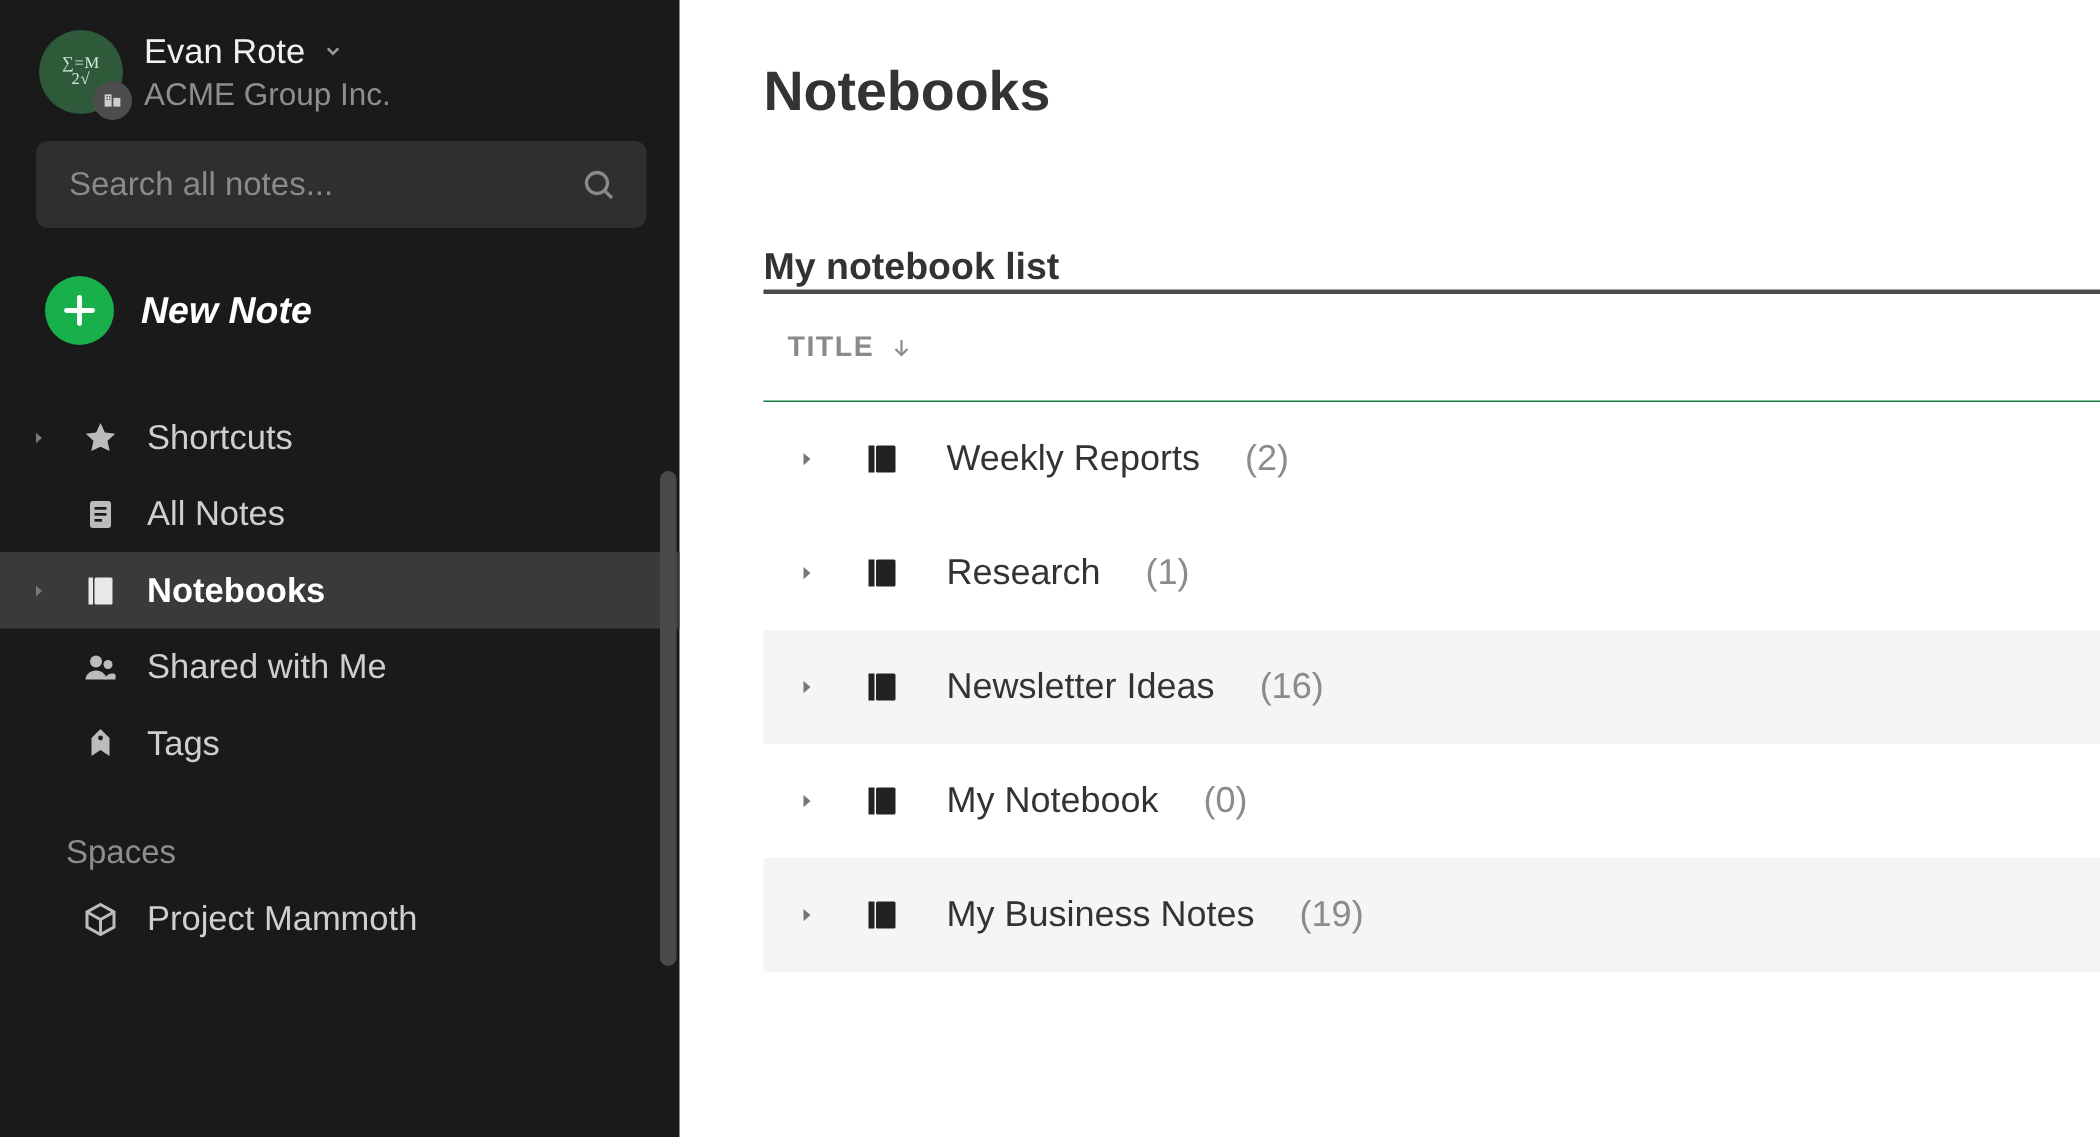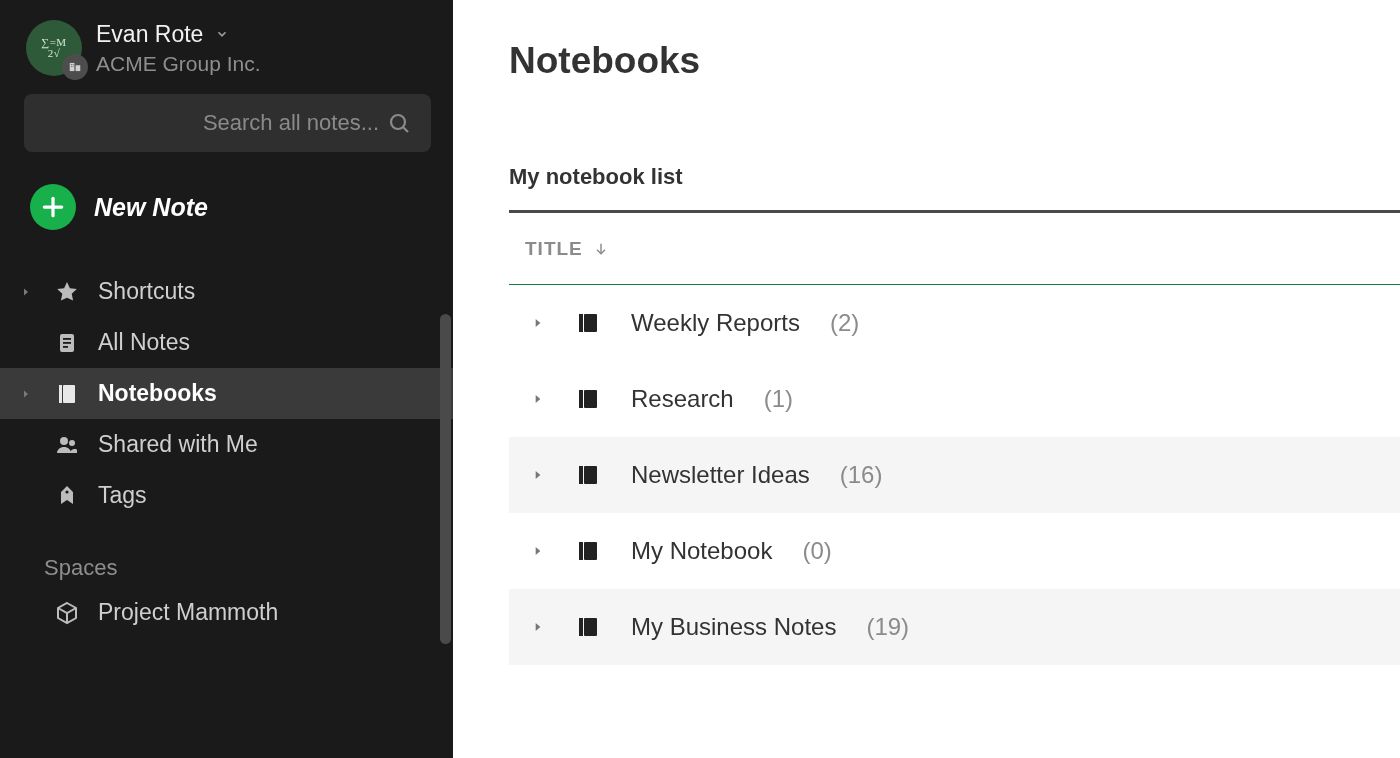--- a/index.html
+++ b/index.html
@@ -12,21 +12,21 @@
   .avatar-wrap { position:relative; width:56px; height:56px; flex-shrink:0; }
   .avatar { width:56px; height:56px; border-radius:50%; background:#2e5a3a; display:flex; align-items:center; justify-content:center; color:#d4e8d9; font-size:11px; letter-spacing:0.5px; overflow:hidden; text-align:center; }
   .avatar-badge { position:absolute; bottom:-4px; right:-6px; width:26px; height:26px; border-radius:50%; background:#4d4d4d; display:flex; align-items:center; justify-content:center; }
   .user-meta { display:flex; flex-direction:column; gap:4px; }
   .user-name-row { display:flex; align-items:center; gap:12px; }
   .user-name { color:#f1f1f1; font-size:23px; font-weight:500; }
   .chev-down { color:#9a9a9a; }
   .org-name { color:#8e8e8e; font-size:21px; }
 
   .search-wrap { padding:0 22px 18px 24px; }
-  .search { width:100%; height:58px; background:#2f2f2f; border:none; border-radius:8px; padding:0 52px 0 22px; color:#cfcfcf; font-size:22px;text-align:right; }
+  .search { width:100%; height:58px; background:#2f2f2f; border:none; border-radius:8px; padding:0 52px 0 22px; color:#cfcfcf; font-size:22px; }
   .search::placeholder { color:#8a8a8a; }
   .search-box { position:relative; }
   .search-icon { position:absolute; right:20px; top:50%; transform:translateY(-50%); color:#8a8a8a; }
 
   .new-note { display:flex; align-items:center; gap:18px; padding:14px 18px 20px 30px; cursor:pointer;font-style:italic; }
   .plus-circle { width:46px; height:46px; border-radius:50%; background:#17b04a; display:flex; align-items:center; justify-content:center; }
   .new-note-label { color:#fff; font-size:25px; font-weight:600; }
 
   .nav { padding-top:16px; }
   .nav-item { display:flex; align-items:center; gap:18px; padding:12px 18px 12px 16px; font-size:23px; color:#cfcfcf; cursor:pointer; font-weight:500; }
@@ -36,21 +36,21 @@
   .nav-icon { width:26px; display:flex; justify-content:center; color:#bcbcbc; }
   .nav-item.active .nav-icon { color:#e8e8e8; }
 
   .section-heading { padding:34px 18px 6px 44px; color:#8e8e8e; font-size:22px; }
 
   .scroll-thumb { position:absolute; right:2px; top:314px; width:11px; height:330px; background:#4a4a4a; border-radius:6px; }
 
   
   .main { flex:1; background:#fff; color:#222; padding:40px 0 0 56px; overflow:hidden; display:flex; flex-direction:column; }
   .page-title { font-size:37px; font-weight:700; color:#333; }
-  .list-heading { font-size:22px; font-weight:700; color:#333; margin-top:82px; padding-bottom:20px; }
+  .list-heading { font-size:25px; font-weight:700; color:#333; margin-top:82px; }
   .list-top-border { border-top:3px solid #4a4a4a; margin-right:0; }
   .col-header { height:72px; display:flex; align-items:center; padding-left:16px; gap:10px; color:#8b8b8b; font-size:19px; font-weight:700; letter-spacing:1px; border-bottom:1px solid #15803d; }
   .notebook-list { }
   .nb-row { height:76px; display:flex; align-items:center; padding-left:22px; gap:20px; border-bottom:0; }
   .nb-row.alt { background:#f5f5f5; }
   .nb-caret { color:#777; width:14px; display:flex; justify-content:center; }
   .nb-icon { color:#222; width:26px; display:flex; justify-content:center; margin-left:10px; }
   .nb-name { font-size:24px; color:#333; font-weight:500; margin-left:10px; }
   .nb-count { font-size:24px; color:#8b8b8b; font-weight:400; margin-left:10px; }
 

